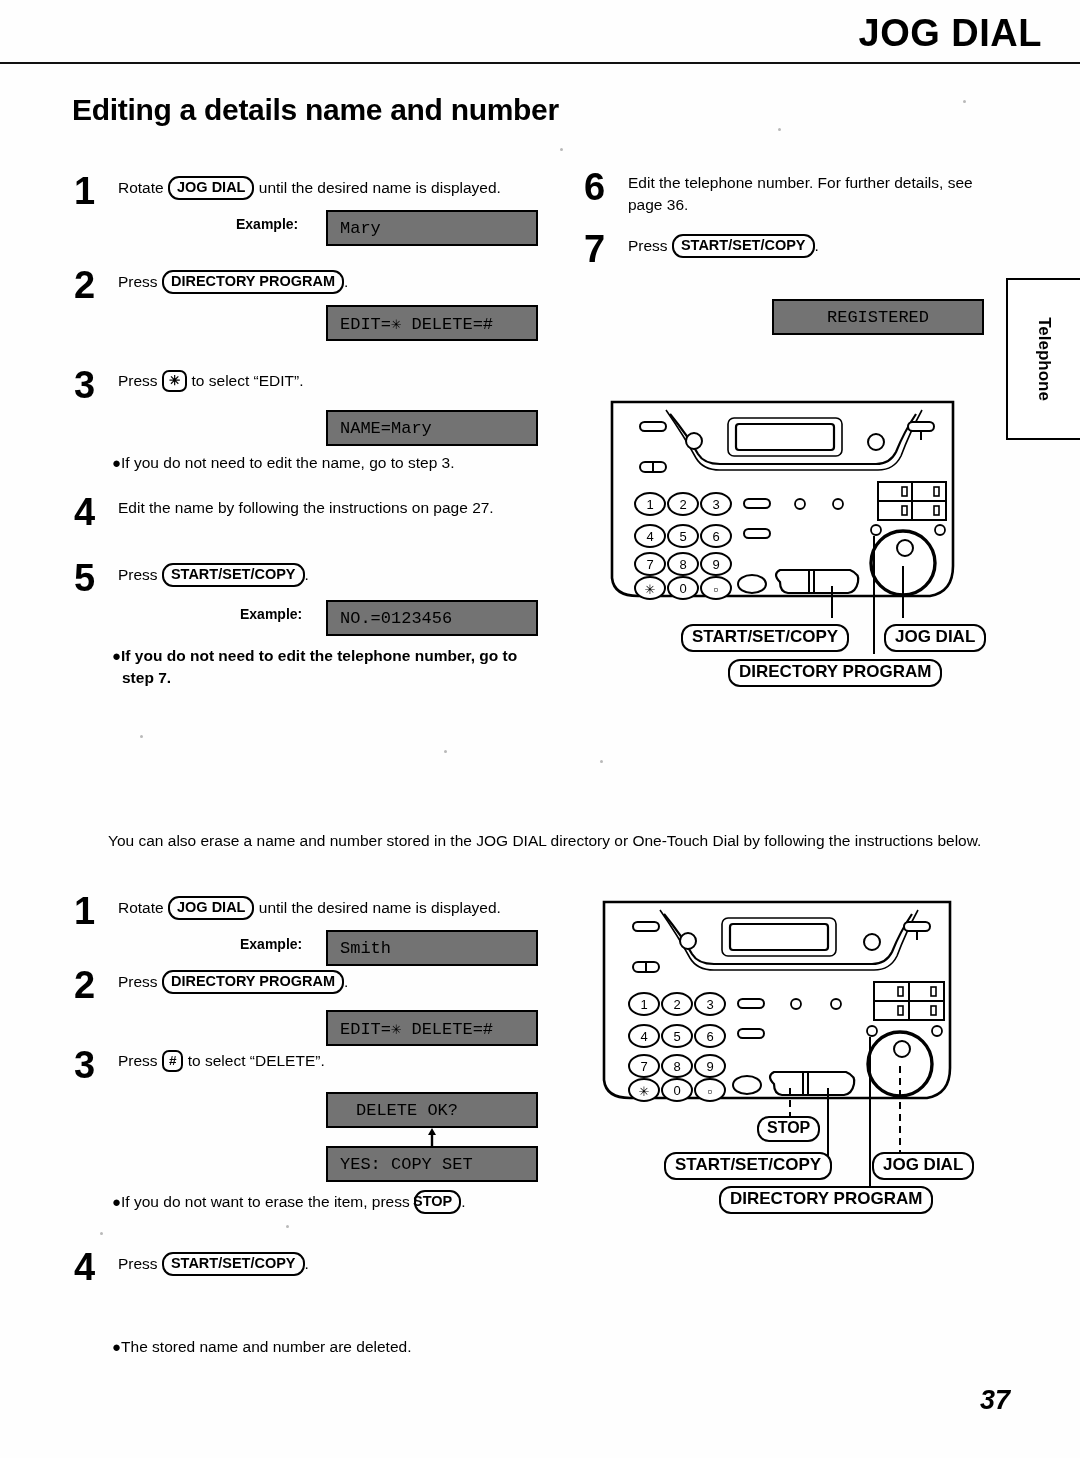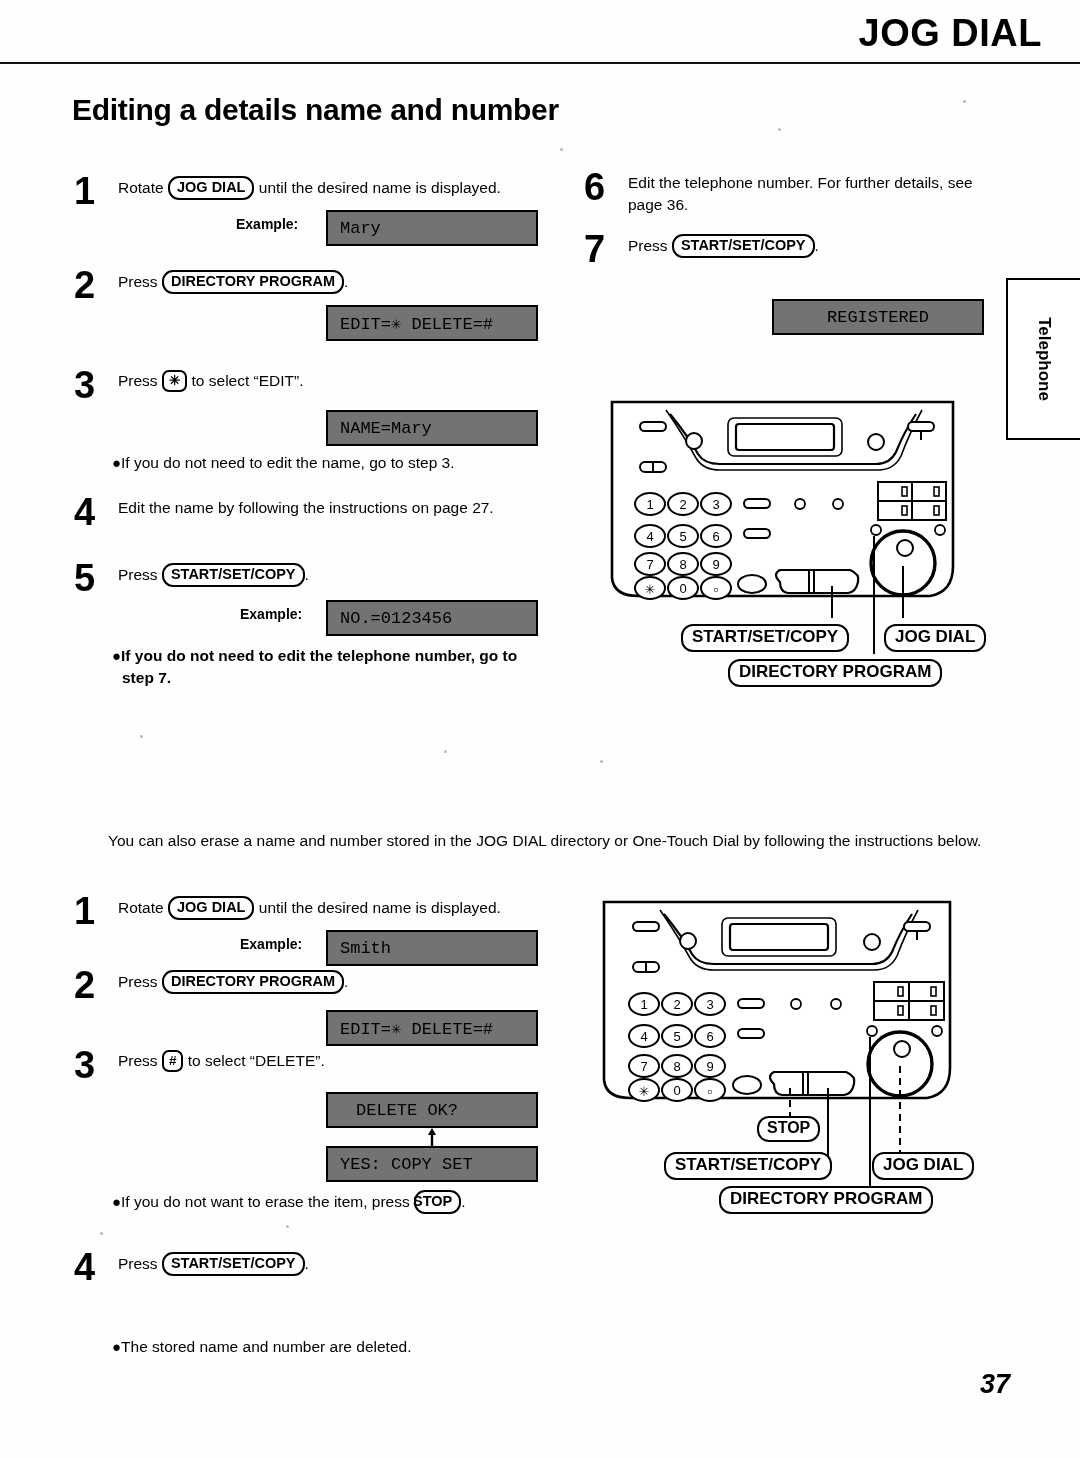--- a/index.html
+++ b/index.html
@@ -112,21 +112,21 @@
     font-weight: bold;
     font-size: 17px;
     padding: 1px 9px 3px 9px;
     background: #fff;
     white-space: nowrap;
   }
   .callout.small { font-size: 16px; padding: 1px 8px 3px 8px; }
 
   
   .page-num {
-    position: absolute; right: 70px; bottom: 58px;
+    position: absolute; right: 70px; bottom: 42px;
     font-size: 27px; font-style: italic; font-weight: bold;
   }
 
   
   .speck { position: absolute; background: #b9b9b9; border-radius: 50%; }
 </style>
 </head>
 <body>
 
 <div class="page">

